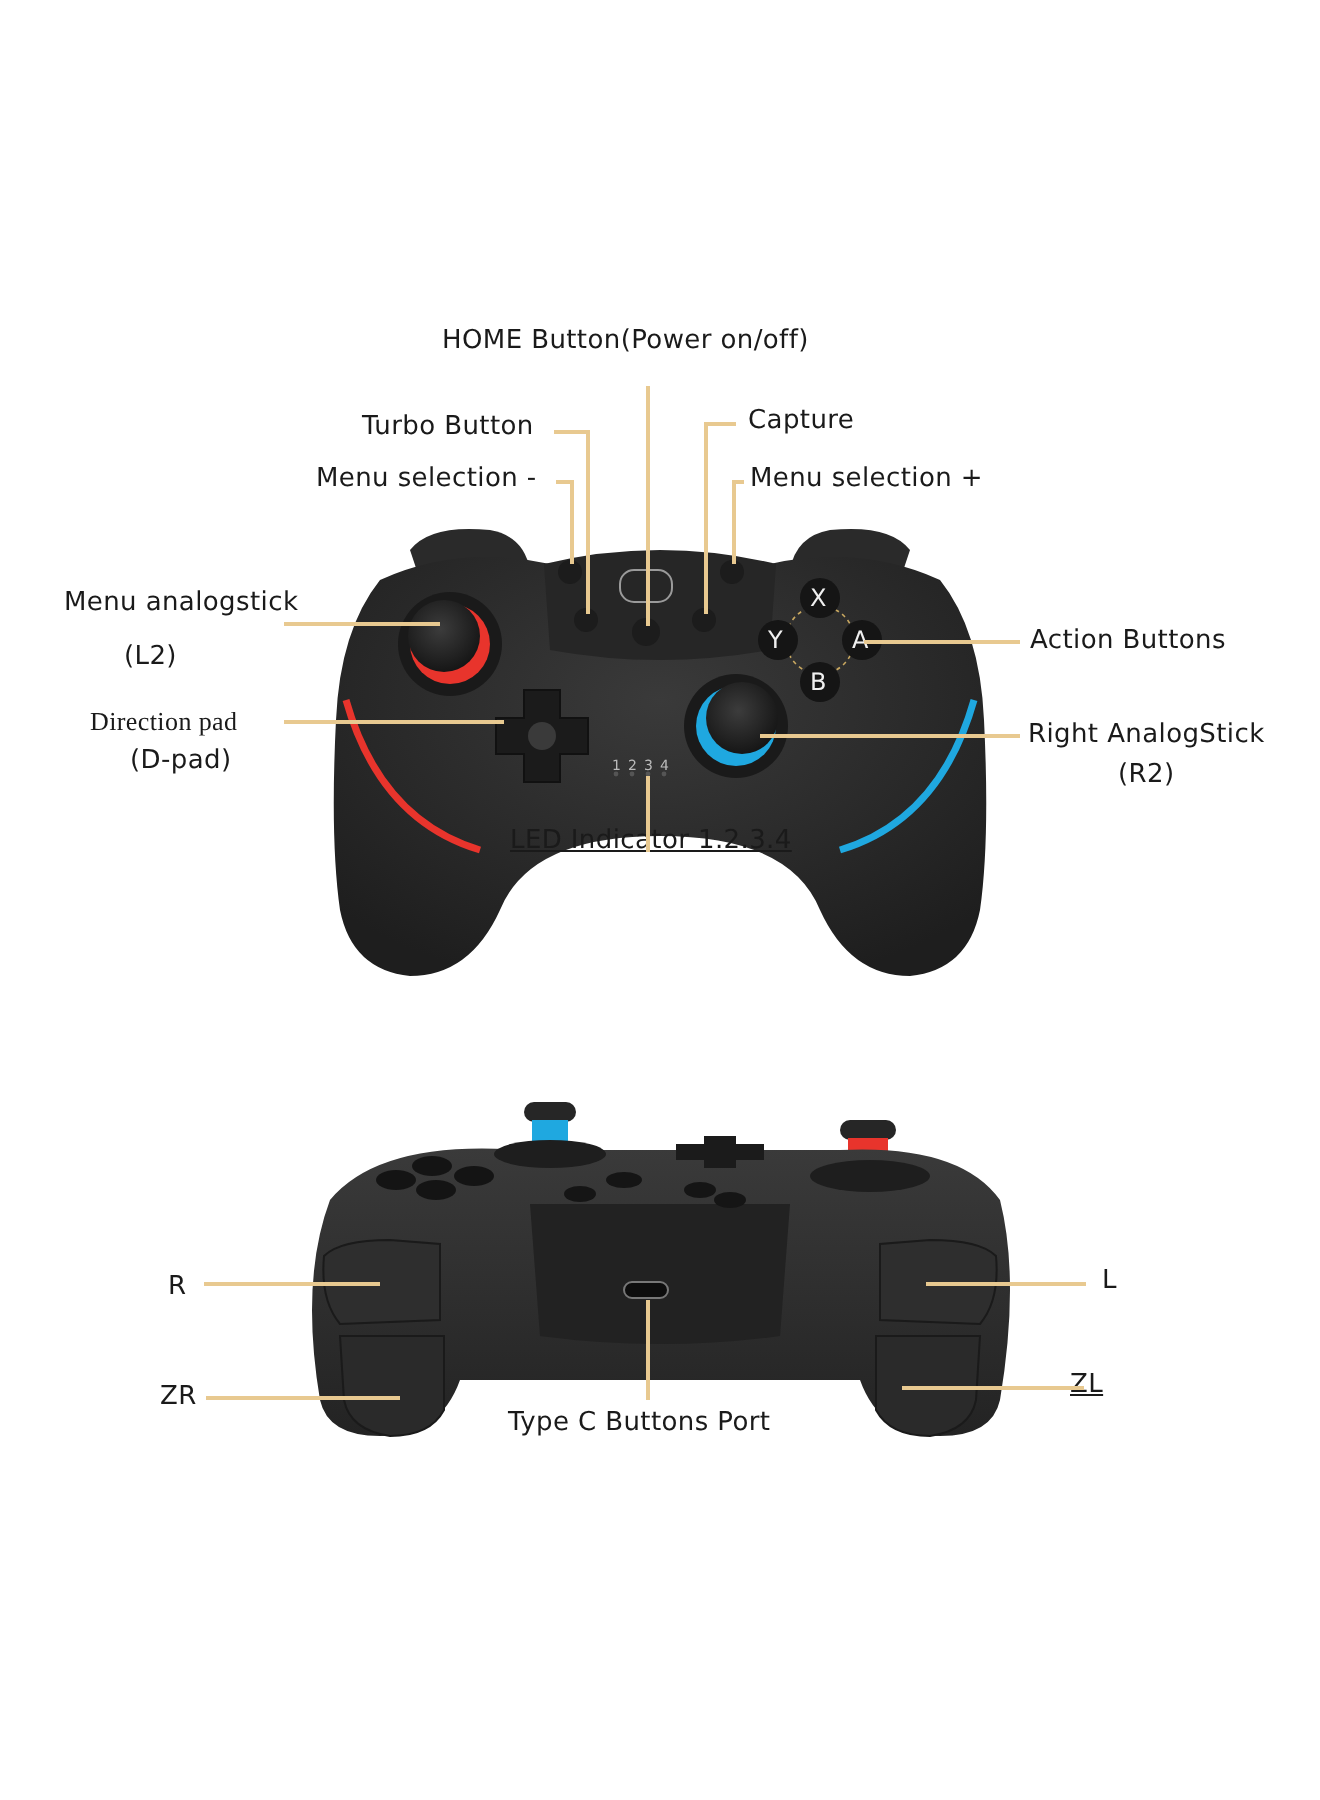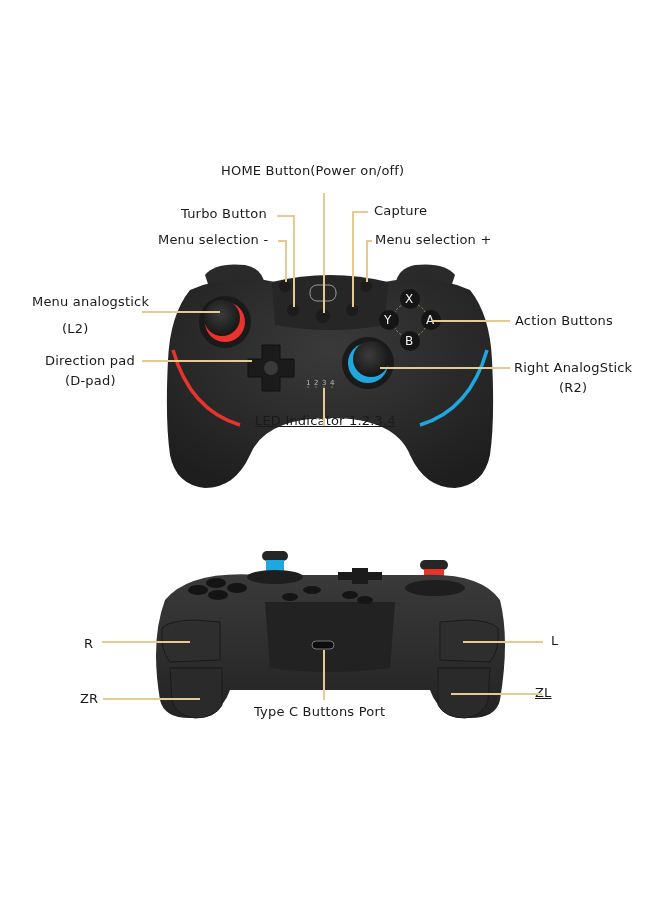--- a/index.html
+++ b/index.html
@@ -141,21 +141,21 @@
 <div class="leader" style="left:352px;top:211px;width:1.5px;height:96px;"></div>
 
 <span class="label" style="left:375px;top:231px;">Menu selection +</span>
 <div class="leader" style="left:366px;top:240px;width:6px;height:1.5px;"></div>
 <div class="leader" style="left:366px;top:240px;width:1.5px;height:42px;"></div>
 
 <span class="label" style="left:32px;top:293px;">Menu analogstick</span>
 <span class="label" style="left:62px;top:320px;">(L2)</span>
 <div class="leader" style="left:142px;top:311px;width:78px;height:1.5px;"></div>
 
-<span class="label" style="left:45px;top:352px;">Direction pad</span>
+<span class="label" style="left:45px;top:352px;font-family:Liberation Serif, serif;">Direction pad</span>
 <span class="label" style="left:65px;top:372px;">(D-pad)</span>
 <div class="leader" style="left:142px;top:360px;width:110px;height:1.5px;"></div>
 
 <span class="label" style="left:515px;top:312px;">Action Buttons</span>
 <div class="leader" style="left:432px;top:320px;width:78px;height:1.5px;"></div>
 
 <span class="label" style="left:514px;top:359px;text-align:right;">Right AnalogStick</span>
 <span class="label" style="left:559px;top:379px;">(R2)</span>
 <div class="leader" style="left:380px;top:367px;width:130px;height:1.5px;"></div>
 

